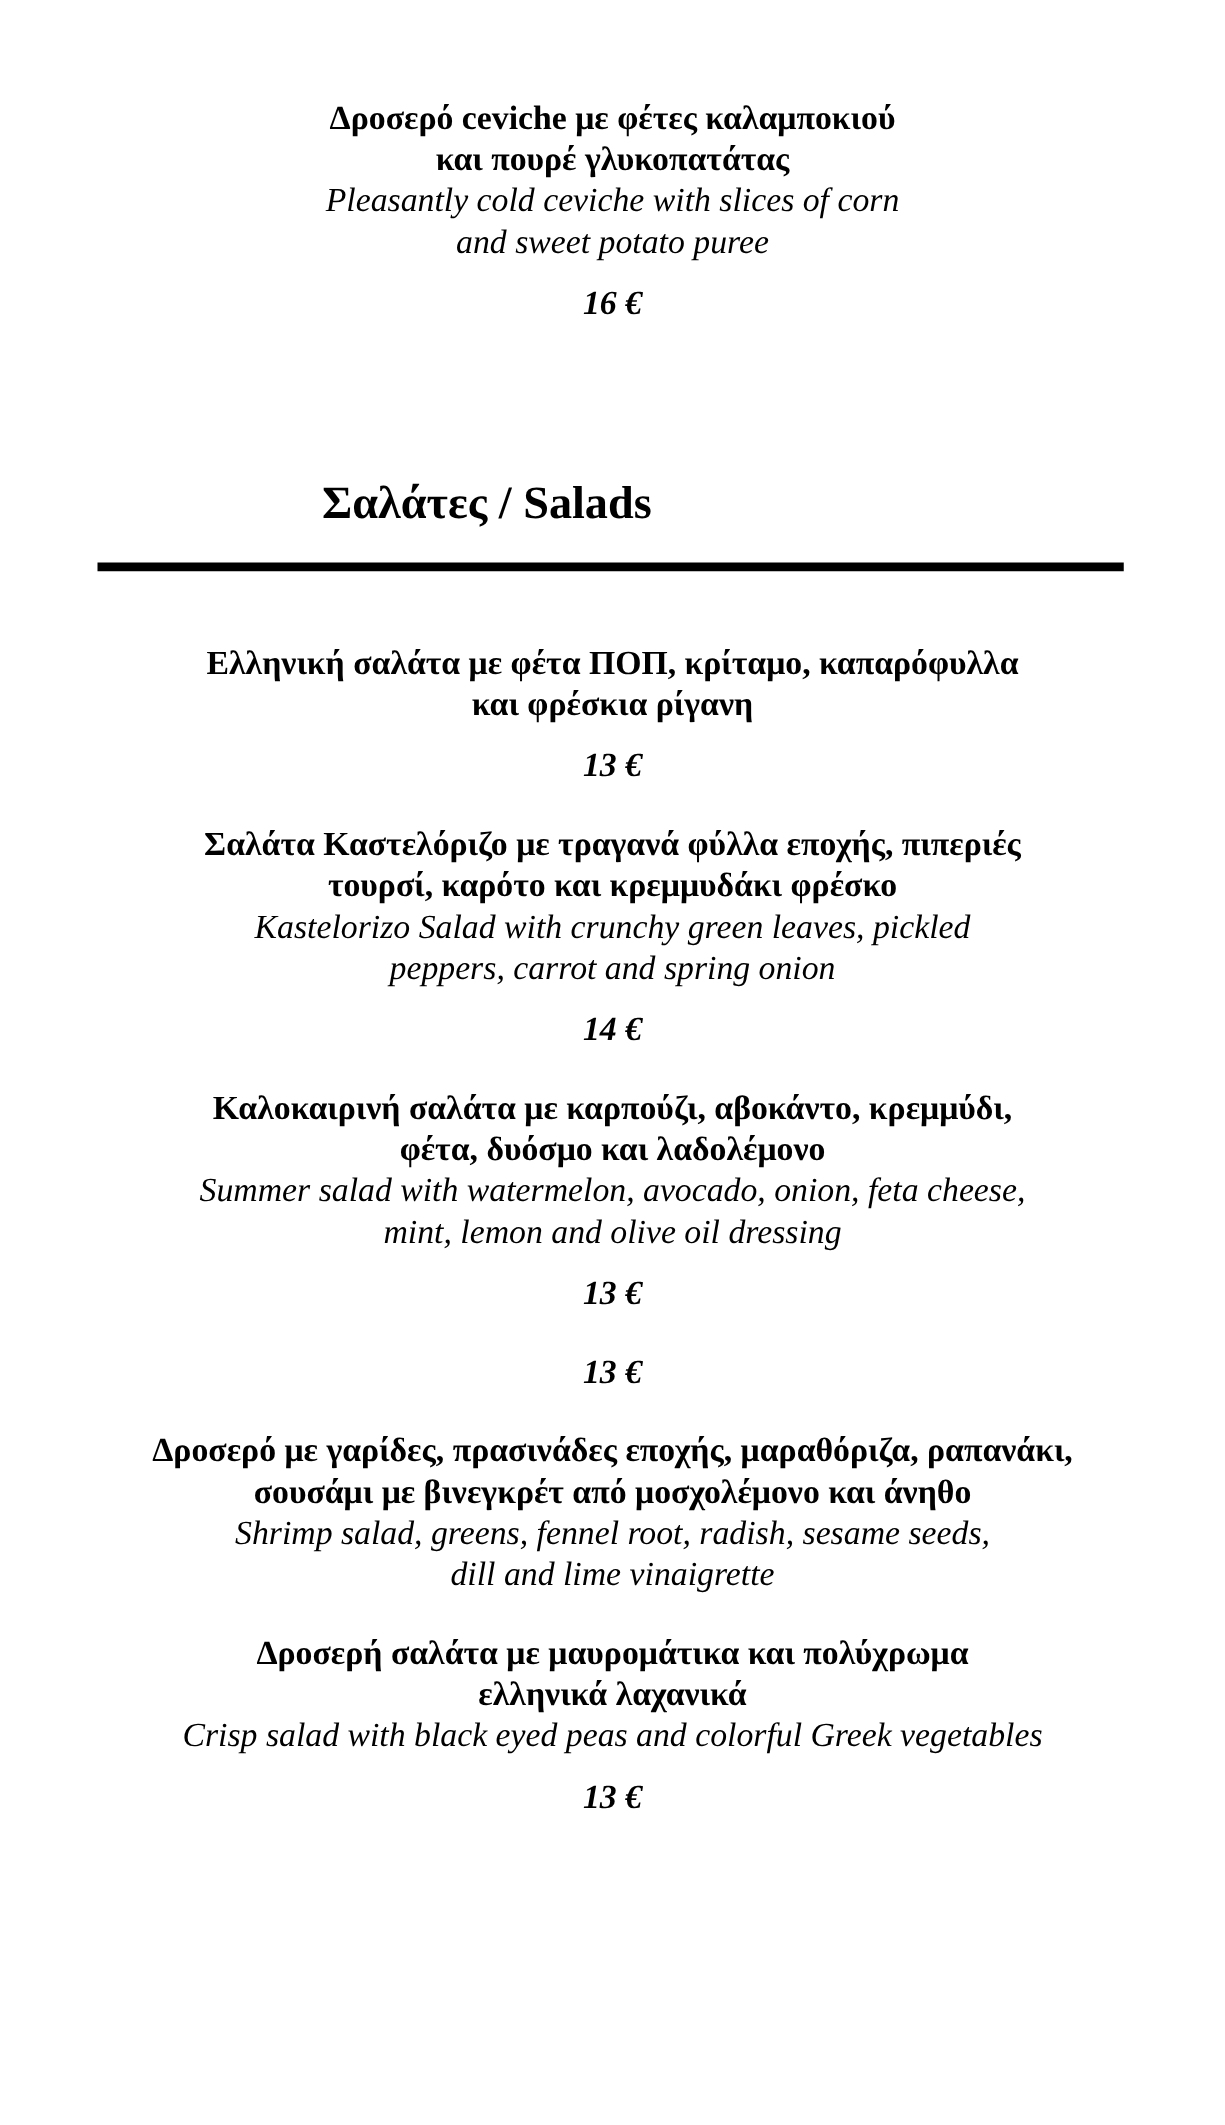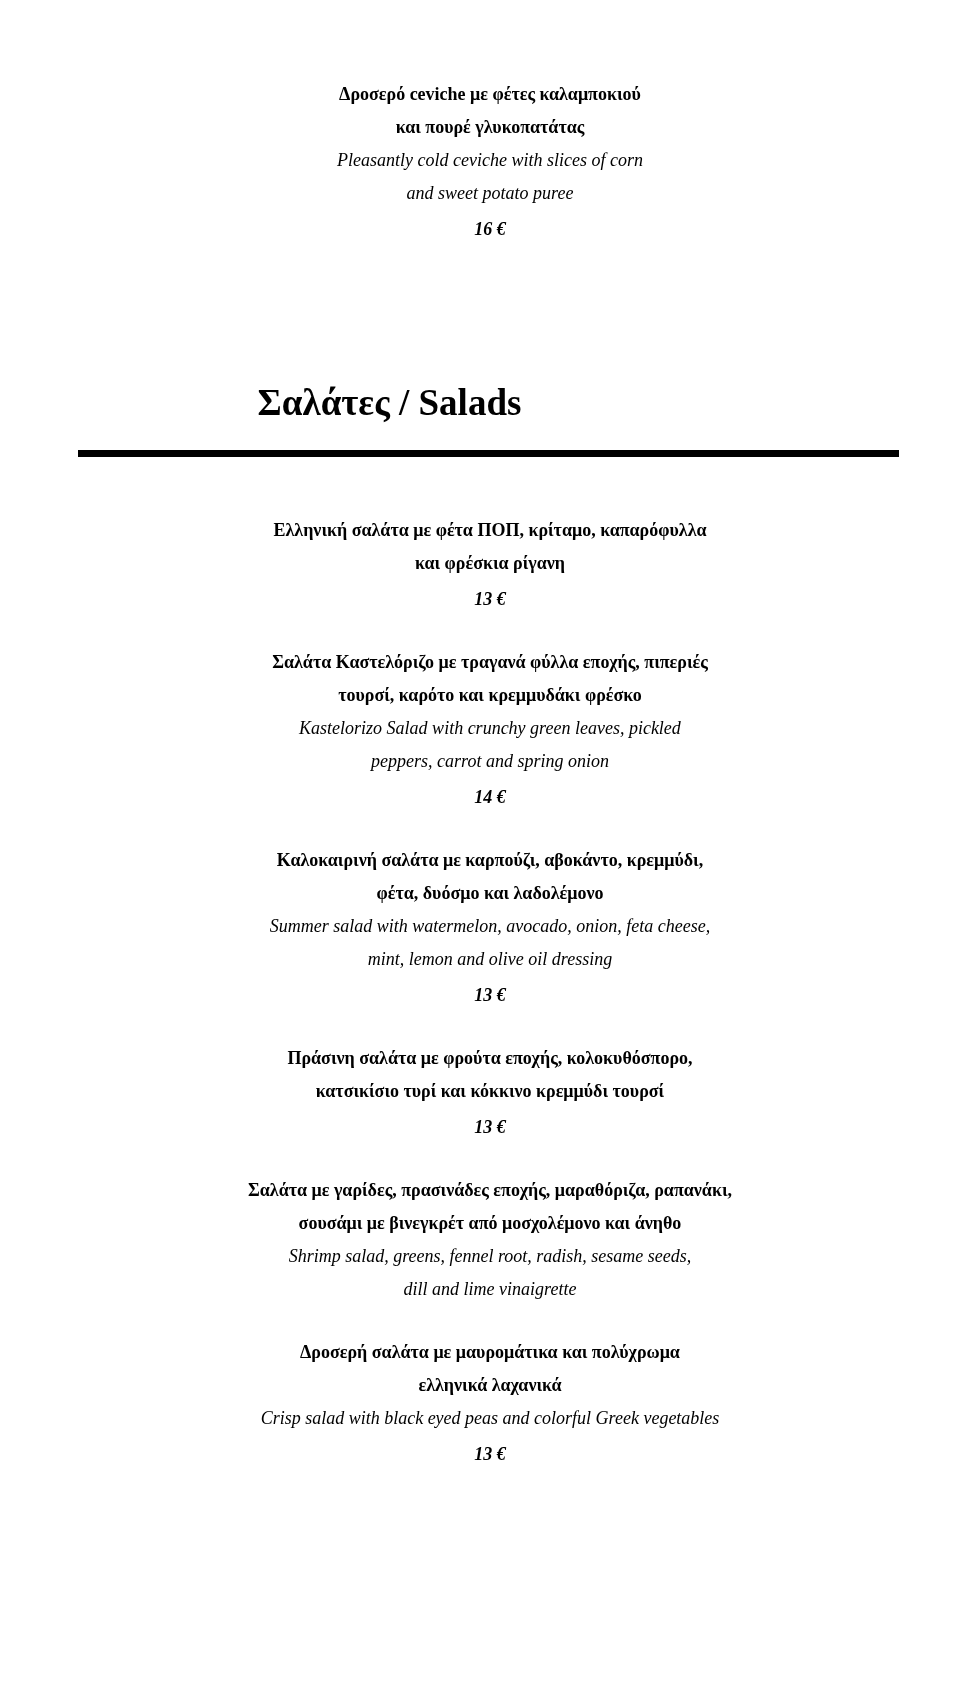--- a/index.html
+++ b/index.html
@@ -10,36 +10,36 @@
   body {
     width: 980px;
     height: 1700px;
     position: relative;
     overflow: hidden;
     font-family: "Liberation Serif", "DejaVu Serif", serif;
     color: #000000;
   }
   .item {
     text-align: center;
-    font-size: 18px;
+    font-size: 27px;
     line-height: 33px;
   }
   .item .gr {
     font-weight: bold;
     white-space: pre-line;
   }
   .item .en {
     font-style: italic;
     white-space: pre-line;
     text-align: center;
   }
   .item .price {
     font-weight: bold;
     font-style: italic;
-    margin-top: 3px;
+    margin-top: 16px;
   }
   #top-item {
     position: absolute;
     left: 0;
     width: 980px;
     top: 78px;
   }
   #section-title {
     position: absolute;
     left: 0;
@@ -96,26 +96,24 @@
     <div class="price">14 €</div>
   </div>
   <div class="item">
     <div class="gr">Καλοκαιρινή σαλάτα με καρπούζι, αβοκάντο, κρεμμύδι,
 φέτα, δυόσμο και λαδολέμονο</div>
     <div class="en">Summer salad with watermelon, avocado, onion, feta cheese,
 mint, lemon and olive oil dressing</div>
     <div class="price">13 €</div>
   </div>
   <div class="item">
-    <div class="gr">Πράσινη σαλάτα με φρούτα εποχής, κολοκυθόσπορο,
-κατσικίσιο τυρί και κόκκινο κρεμμύδι τουρσί</div>
     <div class="price">13 €</div>
   </div>
   <div class="item">
-    <div class="gr">Σαλάτα με γαρίδες, πρασινάδες εποχής, μαραθόριζα, ραπανάκι,
+    <div class="gr">Δροσερό με γαρίδες, πρασινάδες εποχής, μαραθόριζα, ραπανάκι,
 σουσάμι με βινεγκρέτ από μοσχολέμονο και άνηθο</div>
     <div class="en">Shrimp salad, greens, fennel root, radish, sesame seeds,
 dill and lime vinaigrette</div>
   </div>
   <div class="item">
     <div class="gr">Δροσερή σαλάτα με μαυρομάτικα και πολύχρωμα
 ελληνικά λαχανικά</div>
     <div class="en">Crisp salad with black eyed peas and colorful Greek vegetables</div>
     <div class="price">13 €</div>
   </div>

